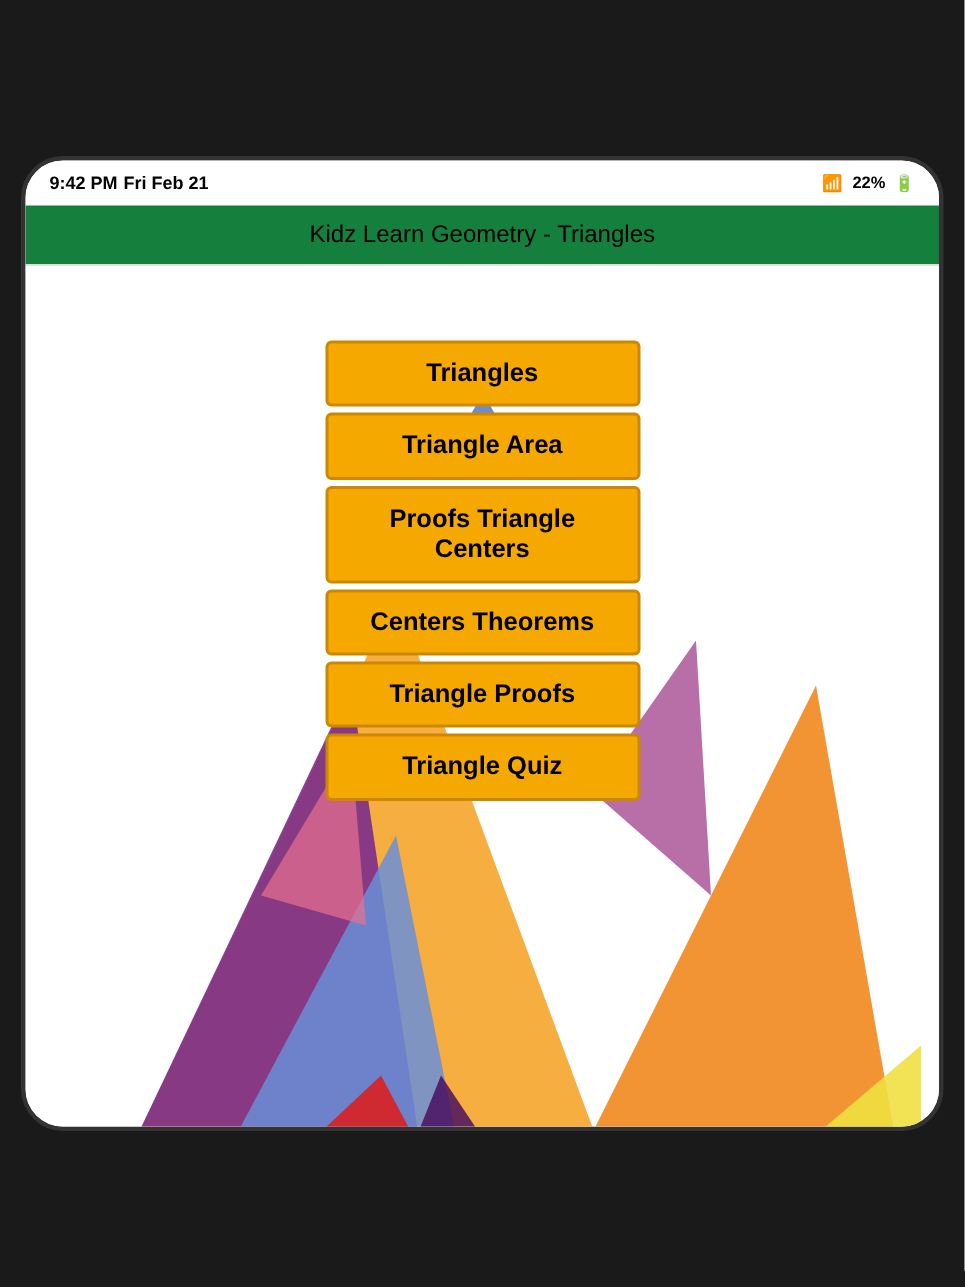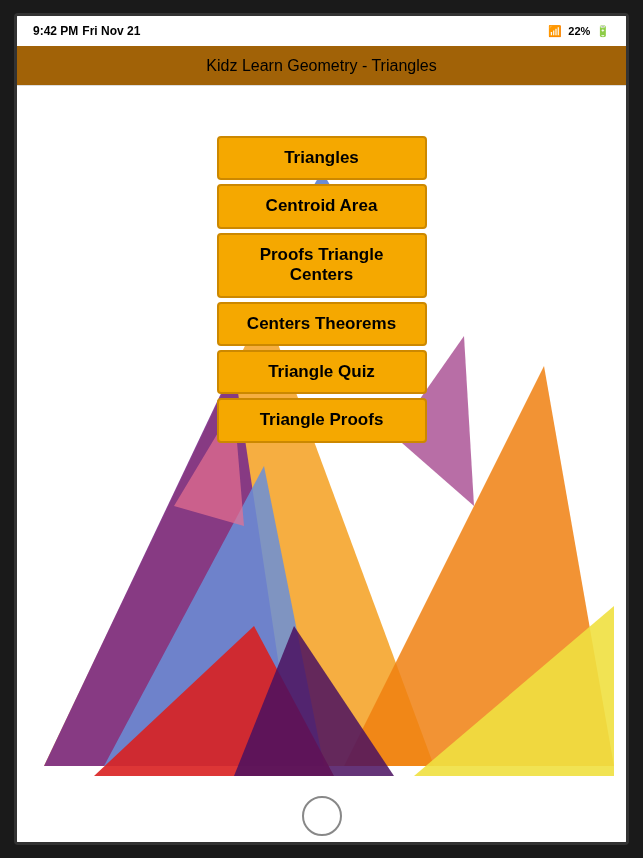--- a/index.html
+++ b/index.html
@@ -10,23 +10,23 @@
       background: #1a1a1a;
       display: flex;
       justify-content: center;
       align-items: center;
       font-family: -apple-system, 'Helvetica Neue', Arial, sans-serif;
       overflow: hidden;
     }
 
     .device {
       width: 615px;
-      height: 832px;
-      background: #fff;
-      border-radius: 4px;
+      height: 650px;
+      background: #fff;
+      border-radius: 28px;
       overflow: hidden;
       position: relative;
       border: 3px solid #333;
     }
 
     
     .status-bar {
       background: #fff;
       height: 30px;
       display: flex;
@@ -47,21 +47,21 @@
 
     .status-right {
       display: flex;
       align-items: center;
       gap: 6px;
       font-size: 11px;
     }
 
     
     .title-bar {
-      background: #a16207;
+      background: #15803d;
       height: 40px;
       display: flex;
       align-items: center;
       justify-content: center;
       border-bottom: 1px solid #ddd;
     }
 
     .title-bar span {
       font-size: 16px;
       font-weight: 500;
@@ -133,21 +133,21 @@
     }
   </style>
 </head>
 <body>
 
 <div class="device">
 
   <div class="status-bar">
     <div class="status-left">
       <span>9:42 PM</span>
-      <span>Fri Nov 21</span>
+      <span>Fri Feb 21</span>
     </div>
     <div class="status-right">
       <span>📶</span>
       <span>22%</span>
       <span>🔋</span>
     </div>
   </div>
 
   <div class="title-bar">
     <span>Kidz Learn Geometry - Triangles</span>
@@ -179,38 +179,38 @@
     </svg>
 
     <div class="menu-container">
 
       <div class="menu-btn">
         <span>Triangles</span>
       </div>
 
 
       <div class="menu-btn">
-        <span>Centroid Area</span>
+        <span>Triangle Area</span>
       </div>
 
 
       <div class="menu-btn">
         <span>Proofs Triangle Centers</span>
       </div>
 
       <div class="menu-btn">
         <span>Centers Theorems</span>
       </div>
 
       <div class="menu-btn">
+        <span>Triangle Proofs</span>
+      </div>
+
+      <div class="menu-btn">
         <span>Triangle Quiz</span>
-      </div>
-
-      <div class="menu-btn">
-        <span>Triangle Proofs</span>
       </div>
 
     </div>
 
   </div>
 
   <div class="home-area">
     <div class="home-indicator"></div>
   </div>
 

